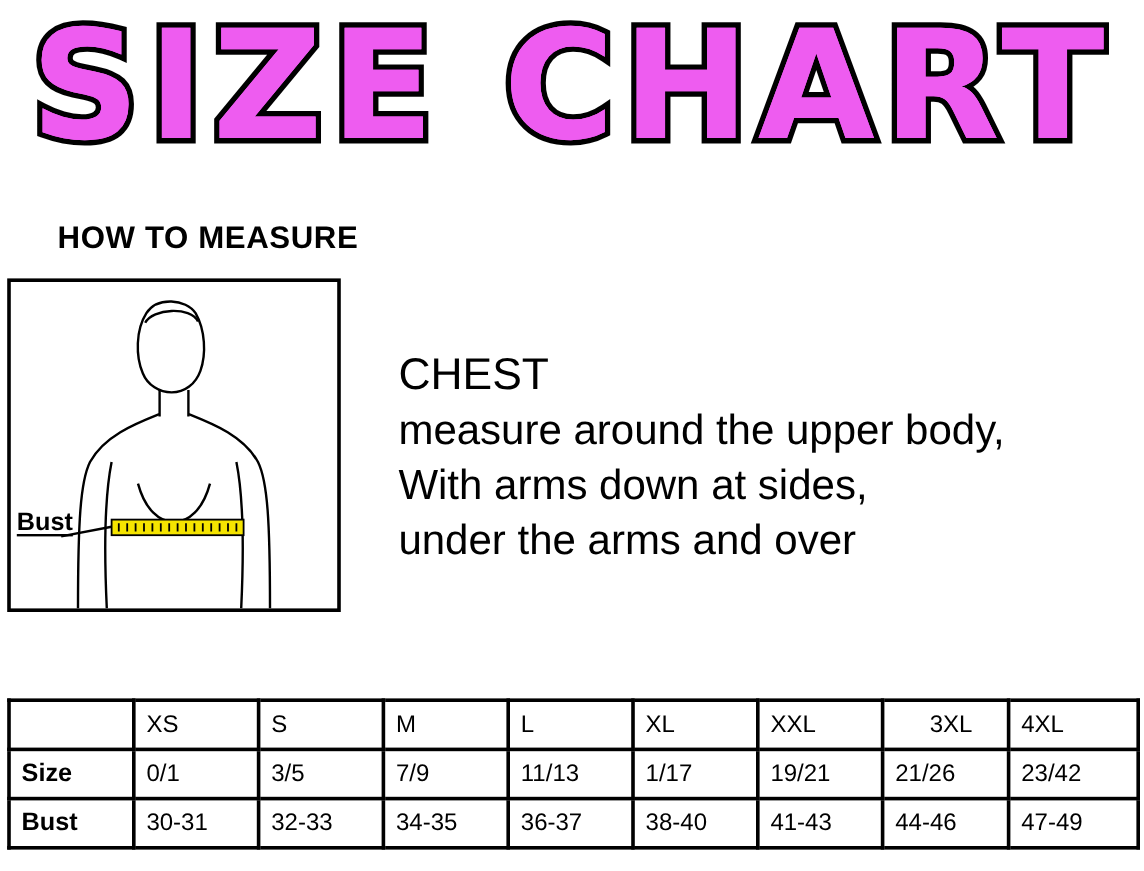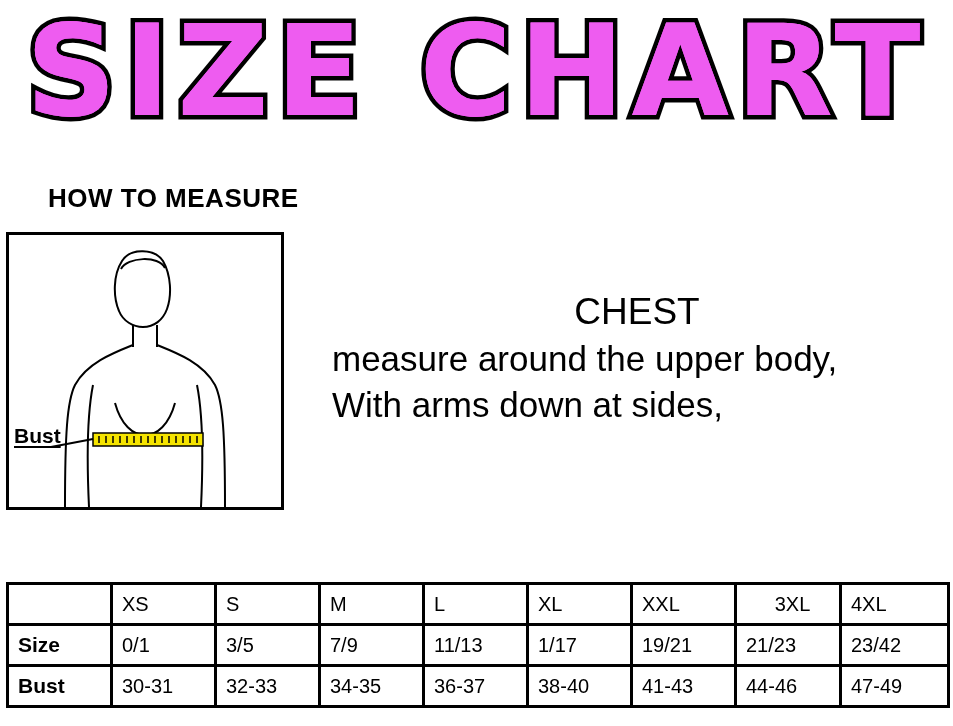--- a/index.html
+++ b/index.html
@@ -98,21 +98,20 @@
     font-family: "Liberation Sans", sans-serif;
     font-weight: 400;
     font-size: 35px;
     line-height: 46px;
     color: #000000;
   }
   .desc .heading {
     display: block;
     font-size: 37px;
     line-height: 48px;
-    text-align: center;
   }
   .desc .line {
     display: block;
     white-space: nowrap;
   }
 
   
   .table-wrap {
     position: absolute;
     left: 6px;
@@ -205,20 +204,21 @@
 
     <line x1="42" y1="212" x2="84" y2="204" stroke="#000000" stroke-width="2"></line>
   </svg>
 </div>
 <div class="bust-label">Bust</div>
 
 <div class="desc">
   <span class="heading line">CHEST</span>
   <span class="line">measure around the upper body,</span>
   <span class="line">With arms down at sides,</span>
+  <span class="line">under the arms and over</span>
 </div>
 
 <div class="table-wrap">
   <table class="size-table">
     <tbody>
       <tr>
         <td class="corner-blank"></td>
         <td class="colhead col-xs">XS</td>
         <td class="colhead col-s">S</td>
         <td class="colhead col-m">M</td>
@@ -229,21 +229,21 @@
         <td class="colhead col-4xl">4XL</td>
       </tr>
       <tr>
         <td class="rowhead">Size</td>
         <td>0/1</td>
         <td>3/5</td>
         <td>7/9</td>
         <td>11/13</td>
         <td>1/17</td>
         <td>19/21</td>
-        <td>21/23</td>
+        <td>21/26</td>
         <td>23/42</td>
       </tr>
       <tr>
         <td class="rowhead">Bust</td>
         <td>30-31</td>
         <td>32-33</td>
         <td>34-35</td>
         <td>36-37</td>
         <td>38-40</td>
         <td>41-43</td>

